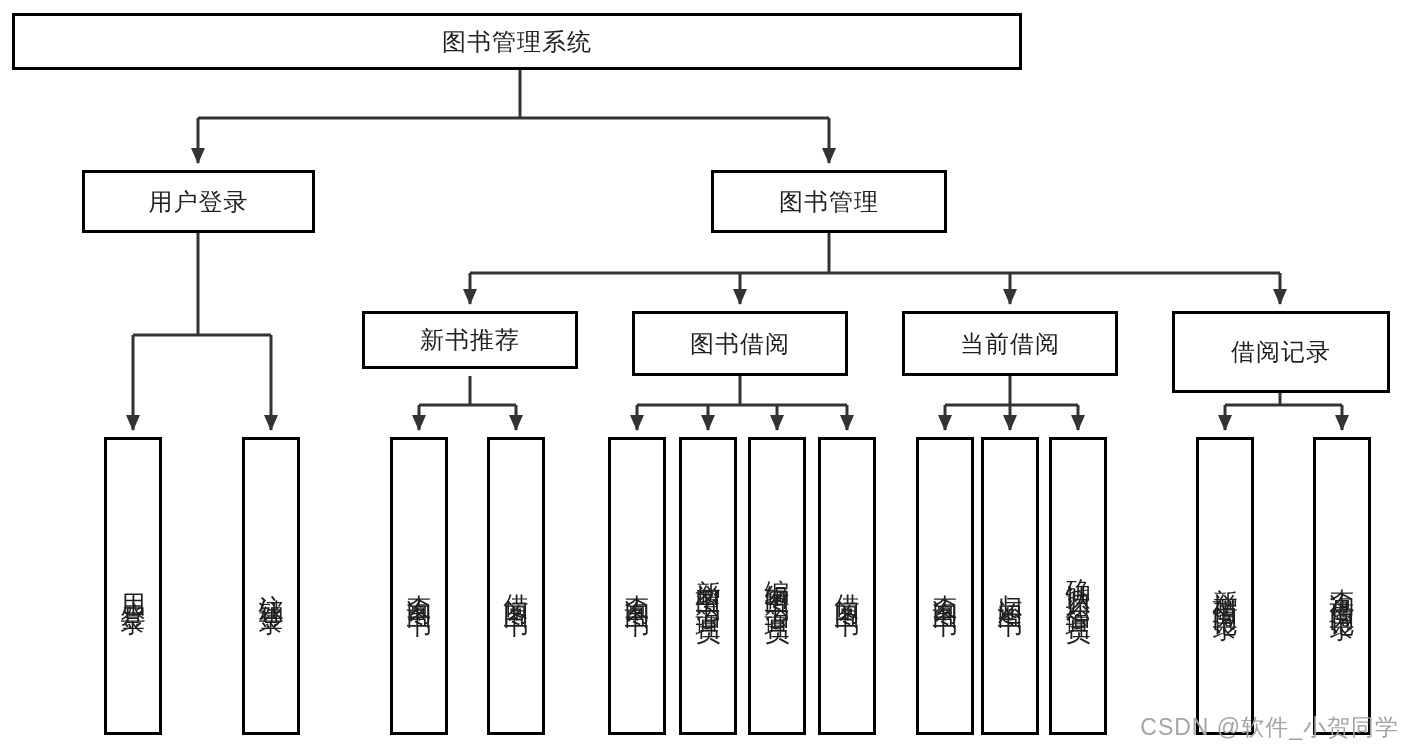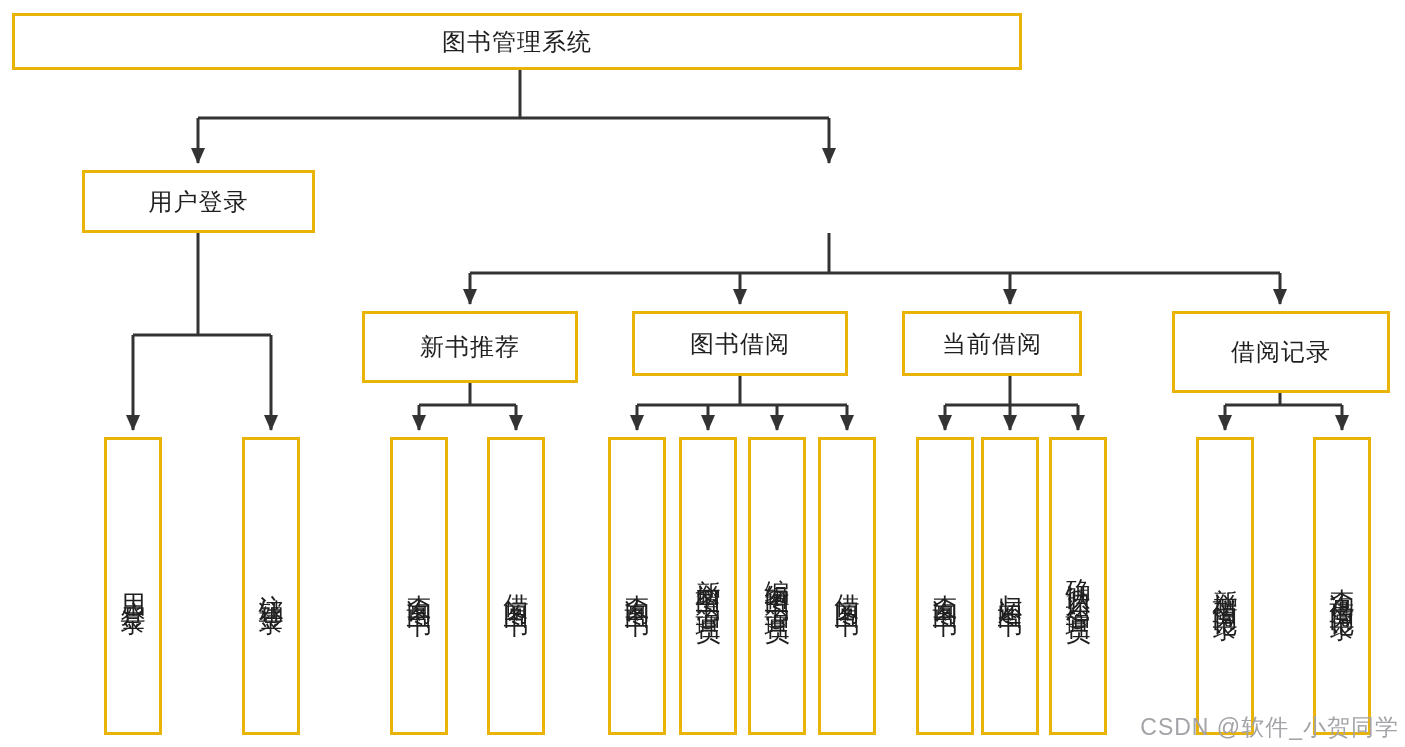--- a/index.html
+++ b/index.html
@@ -22,21 +22,21 @@
     z-index: 0;
   }
   .ln {
     fill: none;
     stroke: #333333;
     stroke-width: 3;
   }
   .box {
     position: absolute;
     box-sizing: border-box;
-    border: 3px solid #eab308;
+    border: 3px solid #000000;
     background: #ffffff;
     display: flex;
     align-items: center;
     justify-content: center;
     color: #1f1f1f;
     z-index: 1;
   }
   .h-label {
     font-size: 24px;
     letter-spacing: 1px;
@@ -115,28 +115,31 @@
     <path class="ln" d="M1342 405 V430" marker-end="url(#arrow)"></path>
   </svg>
 
   <div class="box" style="left:12px;top:13px;width:1010px;height:57px">
     <span class="h-label">图书管理系统</span>
   </div>
 
   <div class="box" style="left:82px;top:170px;width:233px;height:63px">
     <span class="h-label">用户登录</span>
   </div>
+  <div class="box" style="left:711px;top:170px;width:236px;height:63px">
+    <span class="h-label">图书管理</span>
+  </div>
 
-  <div class="box" style="left:362px;top:311px;width:216px;height:72px">
+  <div class="box" style="left:362px;top:311px;width:216px;height:58px">
     <span class="h-label">新书推荐</span>
   </div>
   <div class="box" style="left:632px;top:311px;width:216px;height:65px">
     <span class="h-label">图书借阅</span>
   </div>
-  <div class="box" style="left:902px;top:311px;width:180px;height:65px">
+  <div class="box" style="left:902px;top:311px;width:216px;height:65px">
     <span class="h-label">当前借阅</span>
   </div>
   <div class="box" style="left:1172px;top:311px;width:218px;height:82px">
     <span class="h-label">借阅记录</span>
   </div>
 
   <div class="box" style="left:104px;top:437px;width:58px;height:298px">
     <span class="v-label">用户登录</span>
   </div>
   <div class="box" style="left:242px;top:437px;width:58px;height:298px">

